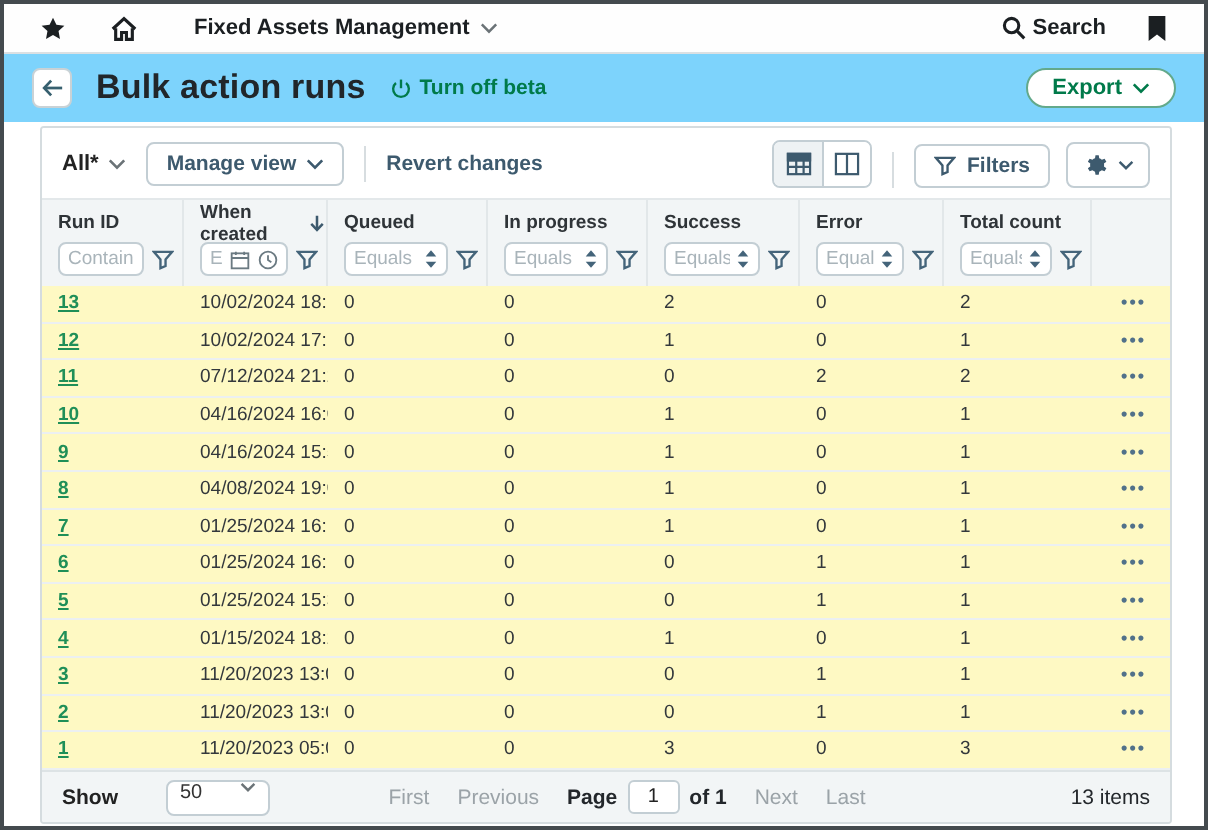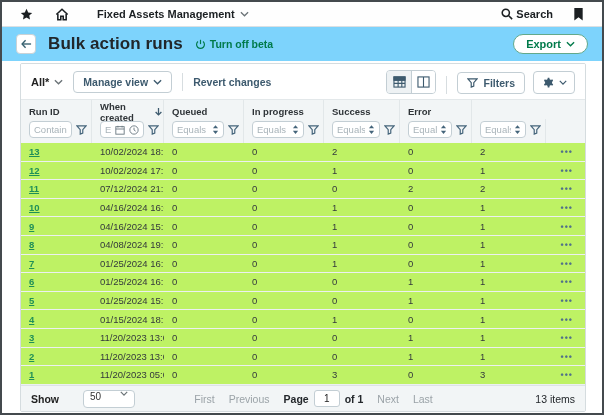--- a/index.html
+++ b/index.html
@@ -70,21 +70,21 @@
     display:flex; align-items:center; gap:3px; border:1px solid #c3ced4; border-radius:4px;
     background:#fff; height:17px; padding:0 4px; overflow:hidden; flex:0 1 auto; min-width:0;
   }
   .fltbox input { border:none; outline:none; width:100%; min-width:0; font-size:9.5px; color:#555; font-family:"Liberation Sans",sans-serif; }
   .fltbox input::placeholder { color:#a9b4ba; }
   .fltbox .ph { font-size:9.5px; color:#a9b4ba; white-space:nowrap; overflow:hidden; }
   .fltbox.eq { width:52px; justify-content:space-between; cursor:pointer; }
   .fltbox.txt { width:48px; }
   .fltbox.date { width:54px; justify-content:space-between; cursor:pointer; }
   .funnel { color:#44647a; display:flex; cursor:pointer; flex:none; }
-  .rows { flex:1; overflow:hidden; background:#bef264; }
+  .rows { flex:1; overflow:hidden; background:#fef9c3; }
   .trow { height:18.6px; align-items:center; border-bottom:1px solid #ecf0f1; }
   .trow .td { font-size:9.5px; color:#33383c; padding-left:8px; white-space:nowrap; overflow:hidden; }
   .runlink { color:#1f8f58; font-size:9.5px; font-weight:bold; text-decoration:underline; cursor:pointer; }
   .rowmenu { background:none; border:none; cursor:pointer; color:#51718a; font-size:9px; letter-spacing:1px; font-weight:bold; text-align:right; width:100%; padding-right:12px; }
   
   .cardfoot {
     height:26px; background:#f2f5f6; border-top:1px solid #dde3e5;
     display:flex; align-items:center; padding:0 10px; font-size:10.5px;gap:16px;
   }
   .showlbl { font-weight:bold; color:#222; }
@@ -261,20 +261,23 @@
             </div>
             <div class="th">
               <span>In progress</span>
             </div>
             <div class="th">
               <span>Success</span>
             </div>
             <div class="th">
               <span>Error</span>
             </div>
+            <div class="th">
+              <span>Total count</span>
+            </div>
             <div class="th"></div>
           </div>
         <div class="grid" id="flt-row">
             <div class="tf">
               <div class="fltbox txt">
                 <input placeholder="Contains" style="">
               </div>
               <span class="funnel" style="display: inline-flex;">
                 <svg width="11" height="10" viewBox="0 0 12 11" fill="none" stroke="currentColor" stroke-width="1.3">
                   <path d="M1 1h10L7.4 5.2v3.6L4.6 10V5.2z"></path>

